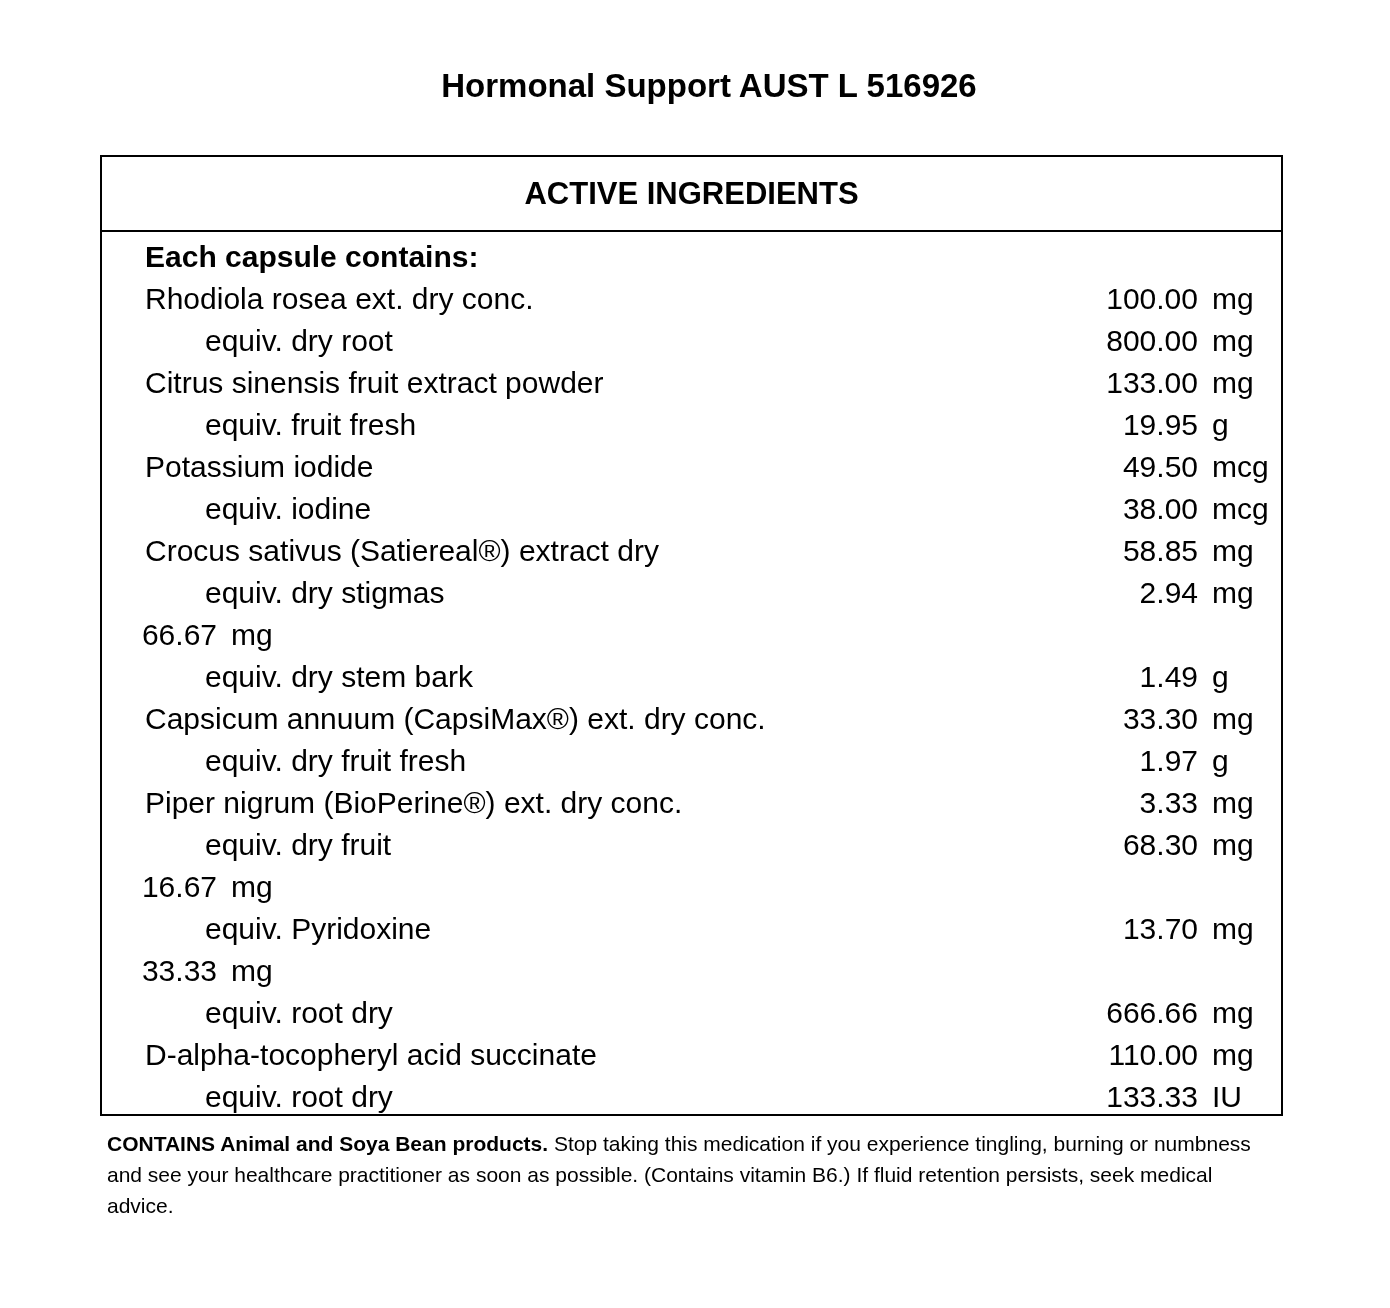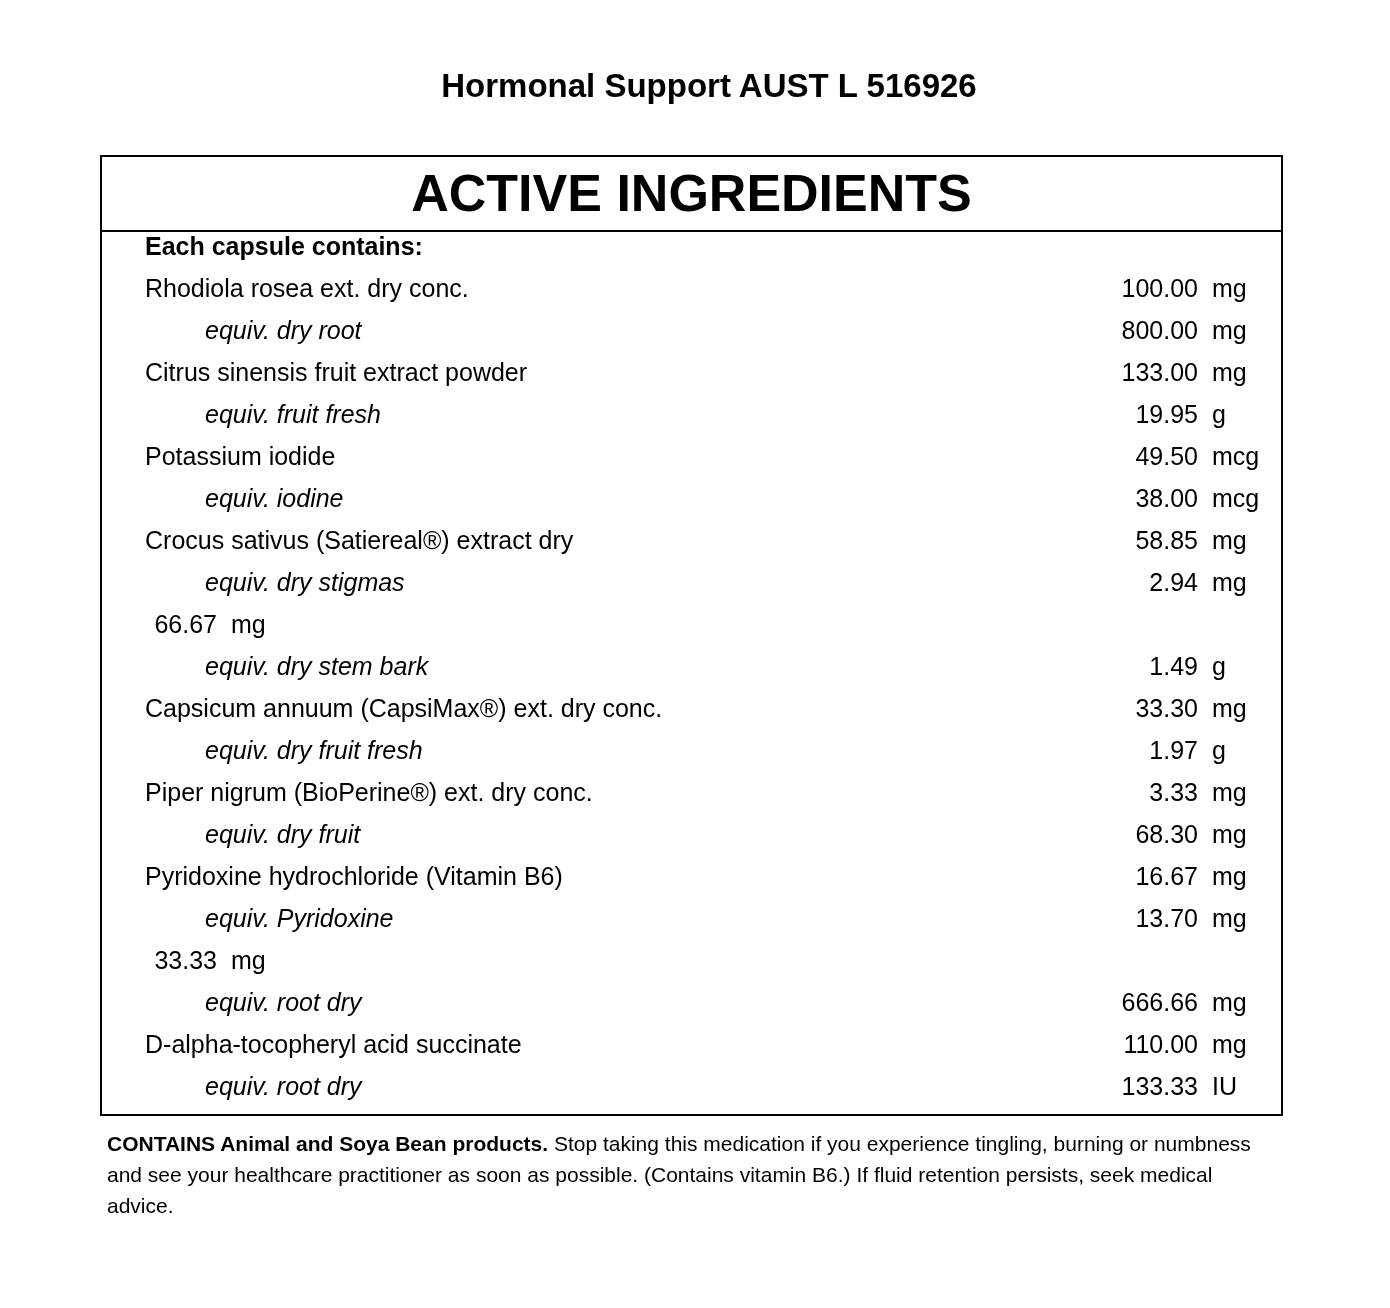--- a/index.html
+++ b/index.html
@@ -25,42 +25,41 @@
   }
   .panel {
     margin: 49px 0 0 100px;
     width: 1179px;
     border: 2px solid #000000;
   }
   .panel-header {
     height: 73px;
     line-height: 73px;
     text-align: center;
-    font-size: 52px;
+    font-size: 31px;
     font-weight: bold;
     border-bottom: 2px solid #000000;
   }
   .panel-body {
     padding: 0;
   }
   .row {
     display: flex;
-    align-items: flex-start;
+    align-items: flex-end;
     height: 42px;
-    font-size: 25px;
+    font-size: 30px;
   }
   .row .name {
     flex: 1;
     padding-left: 43px;
     white-space: nowrap;
     overflow: hidden;
   }
   .row.indent .name {
     padding-left: 103px;
-    font-style: italic;
   }
   .row .amount {
     width: 115px;
     text-align: right;
     white-space: nowrap;
   }
   .row .unit {
     width: 69px;
     padding-left: 14px;
     text-align: left;
@@ -171,21 +170,20 @@
           <span class="unit">mg</span>
         </div>
 
         <div class="row indent">
           <span class="name">equiv. dry fruit</span>
           <span class="amount">68.30</span>
           <span class="unit">mg</span>
         </div>
 
         <div class="row">
-          <span class="name">Pyridoxine hydrochloride (Vitamin B6)</span>
           <span class="amount">16.67</span>
           <span class="unit">mg</span>
         </div>
 
         <div class="row indent">
           <span class="name">equiv. Pyridoxine</span>
           <span class="amount">13.70</span>
           <span class="unit">mg</span>
         </div>
 

